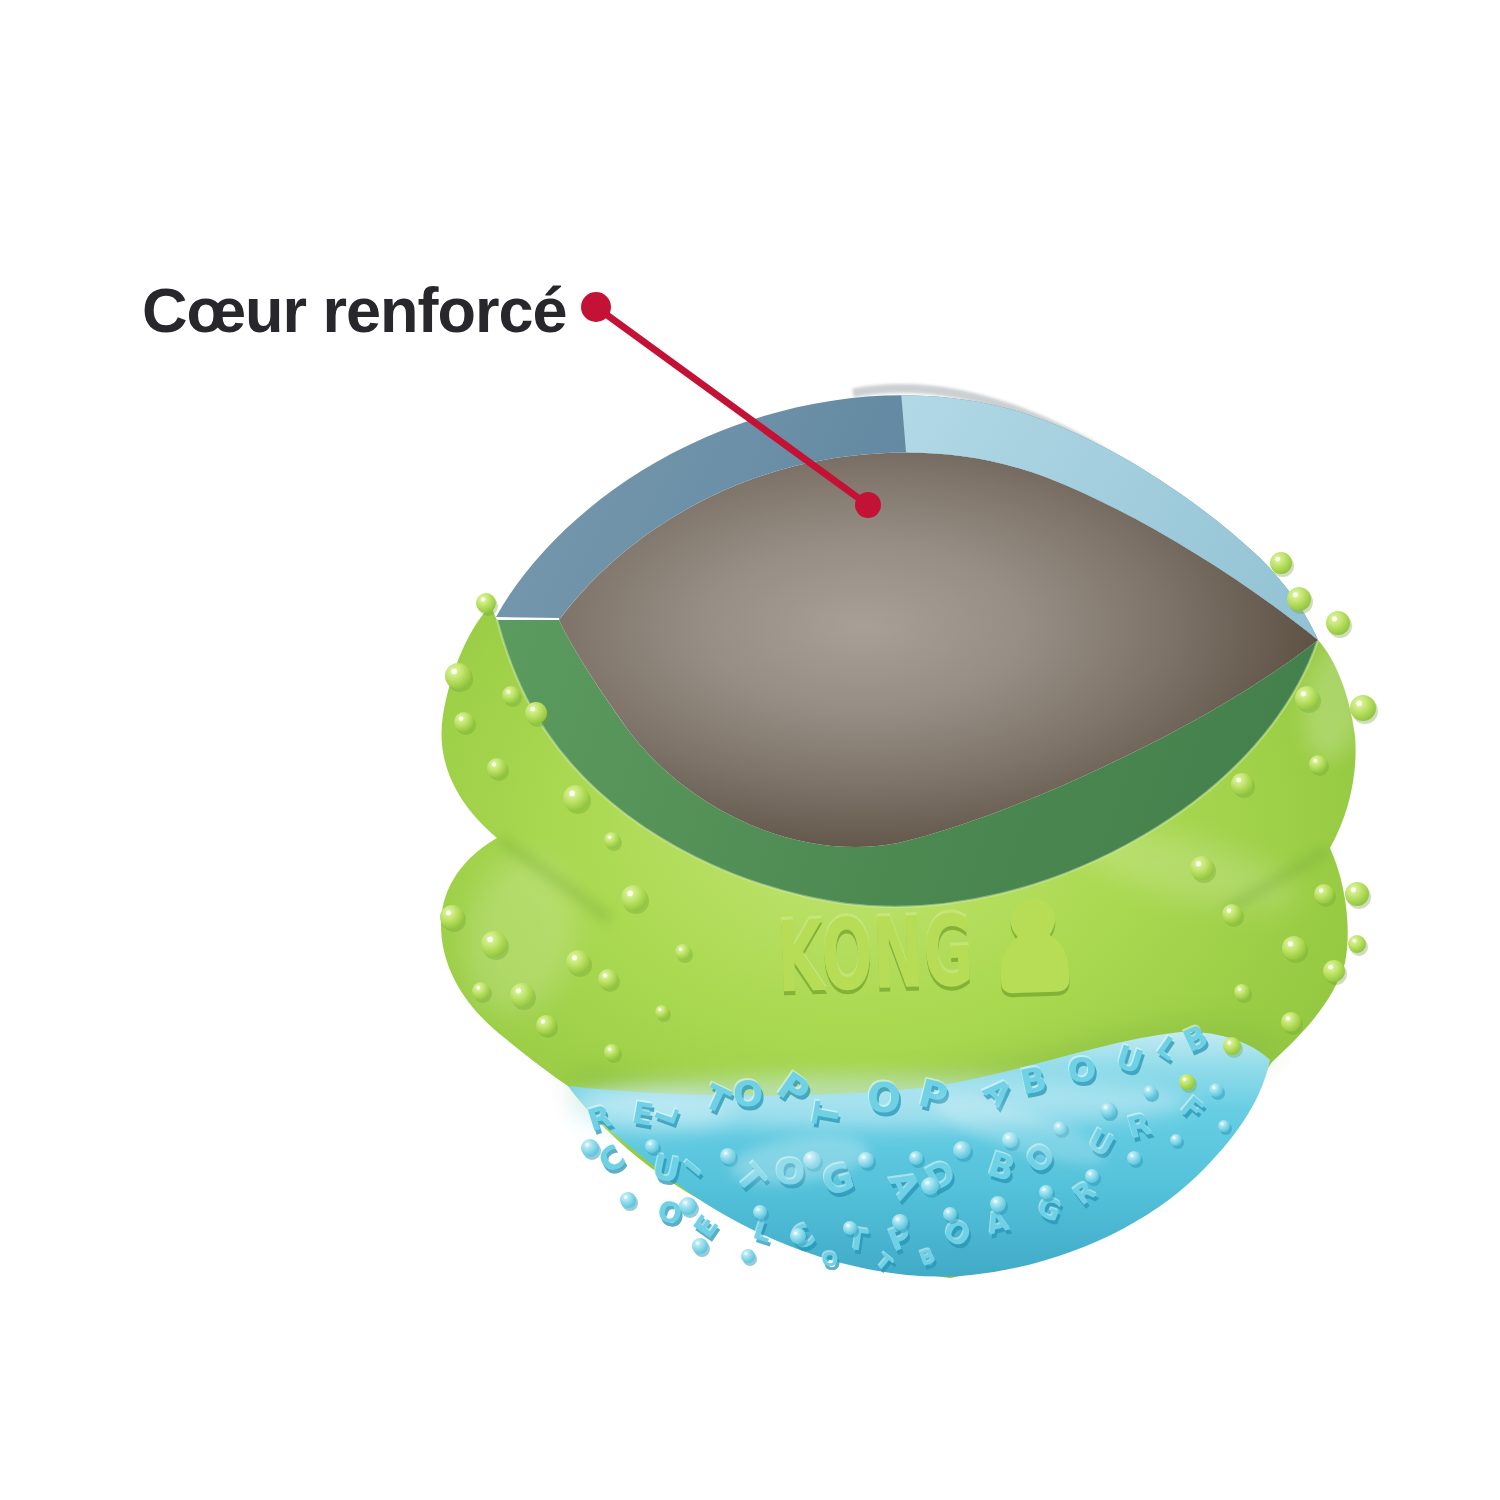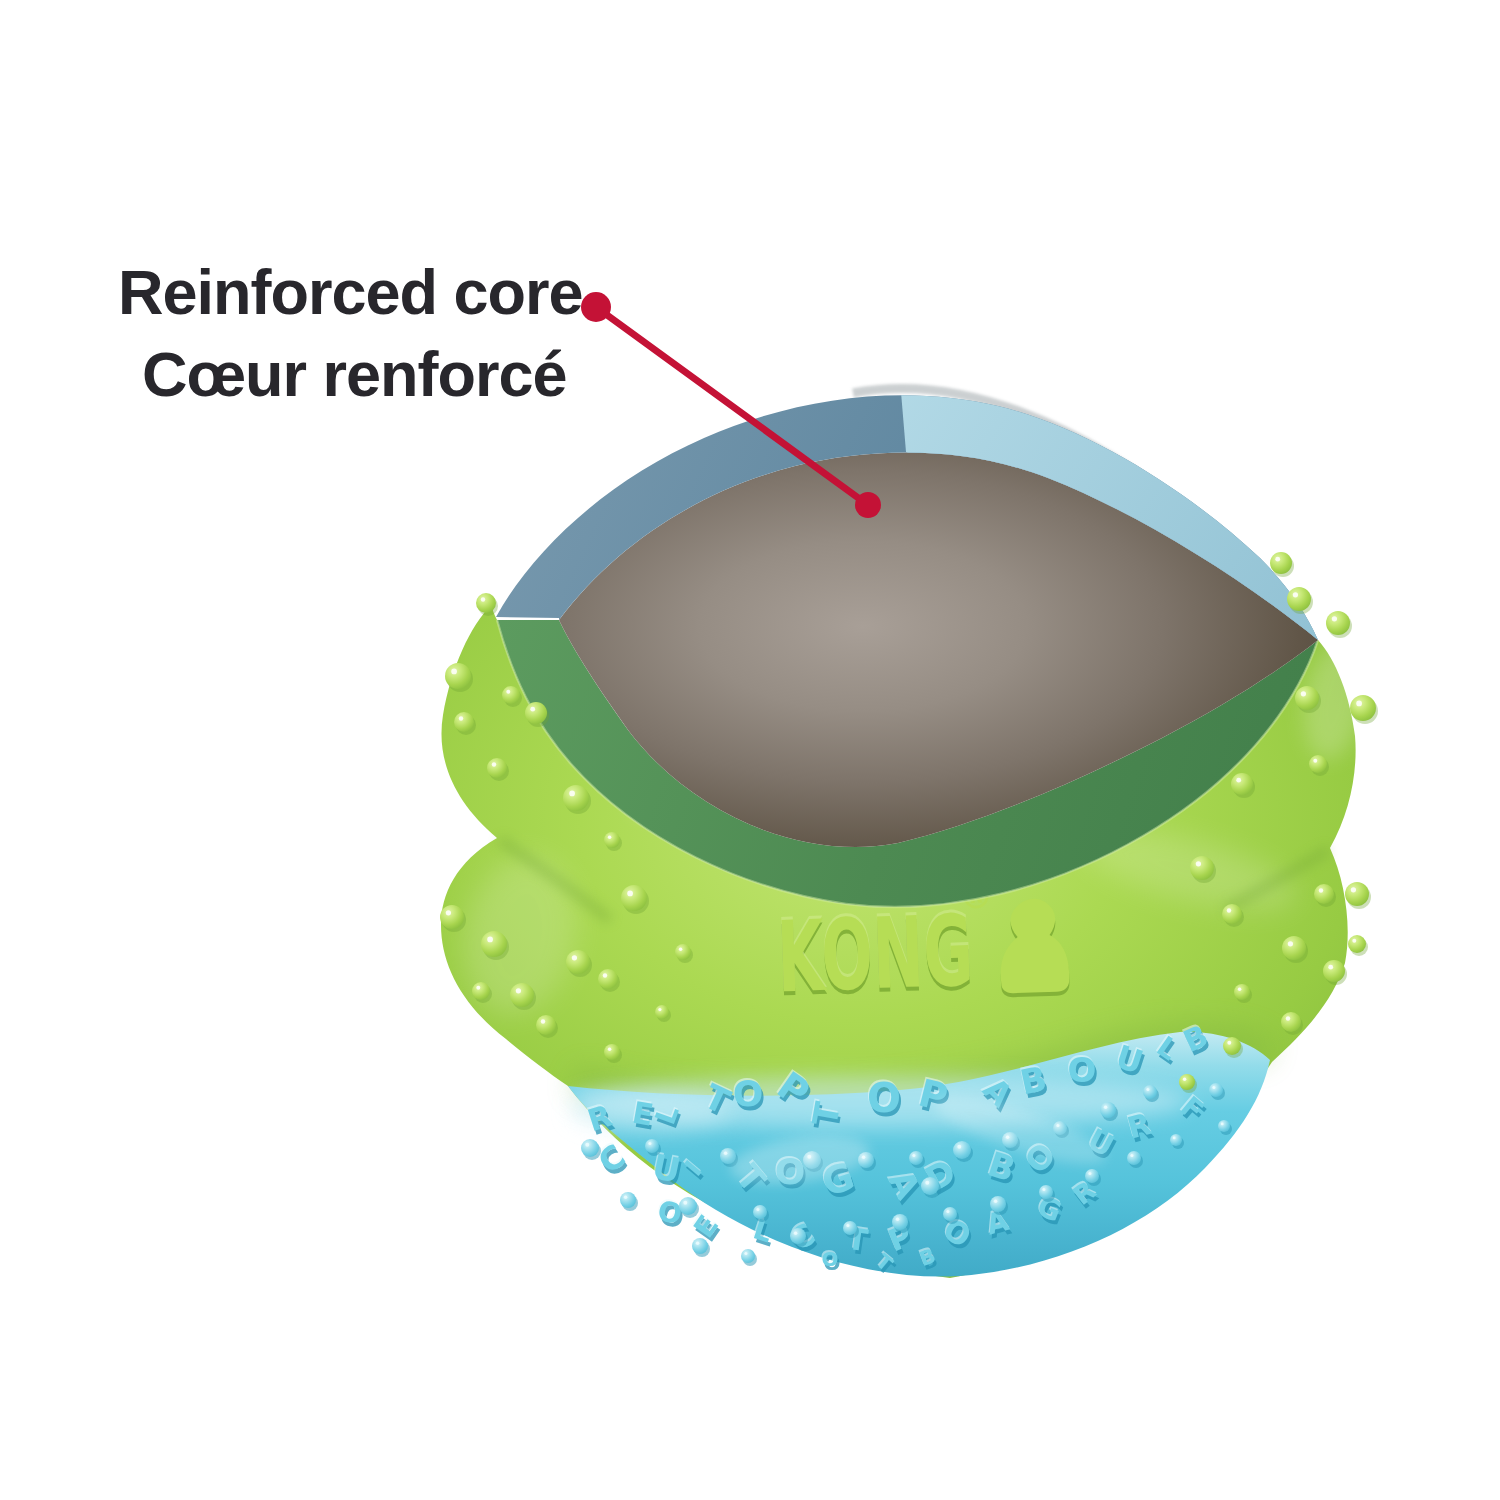--- a/index.html
+++ b/index.html
@@ -524,17 +524,16 @@
       </g>
 
   <g>
     <line stroke-width="7" stroke-linecap="round" x1="596" y1="307" x2="868" y2="505" stroke="#c41236"></line>
     <circle cx="596" cy="307" r="15" fill="#c41236"></circle>
     <circle cx="868" cy="505" r="13" fill="#c41236"></circle>
   </g>
 </svg>
 
 <div class="ann" style="color: rgb(40, 39, 44);">
-  <div class="l1">Reinforced core</div>
   <div class="l2">Cœur renforcé</div>
 </div>
 
 </div>
 
 </body></html>

